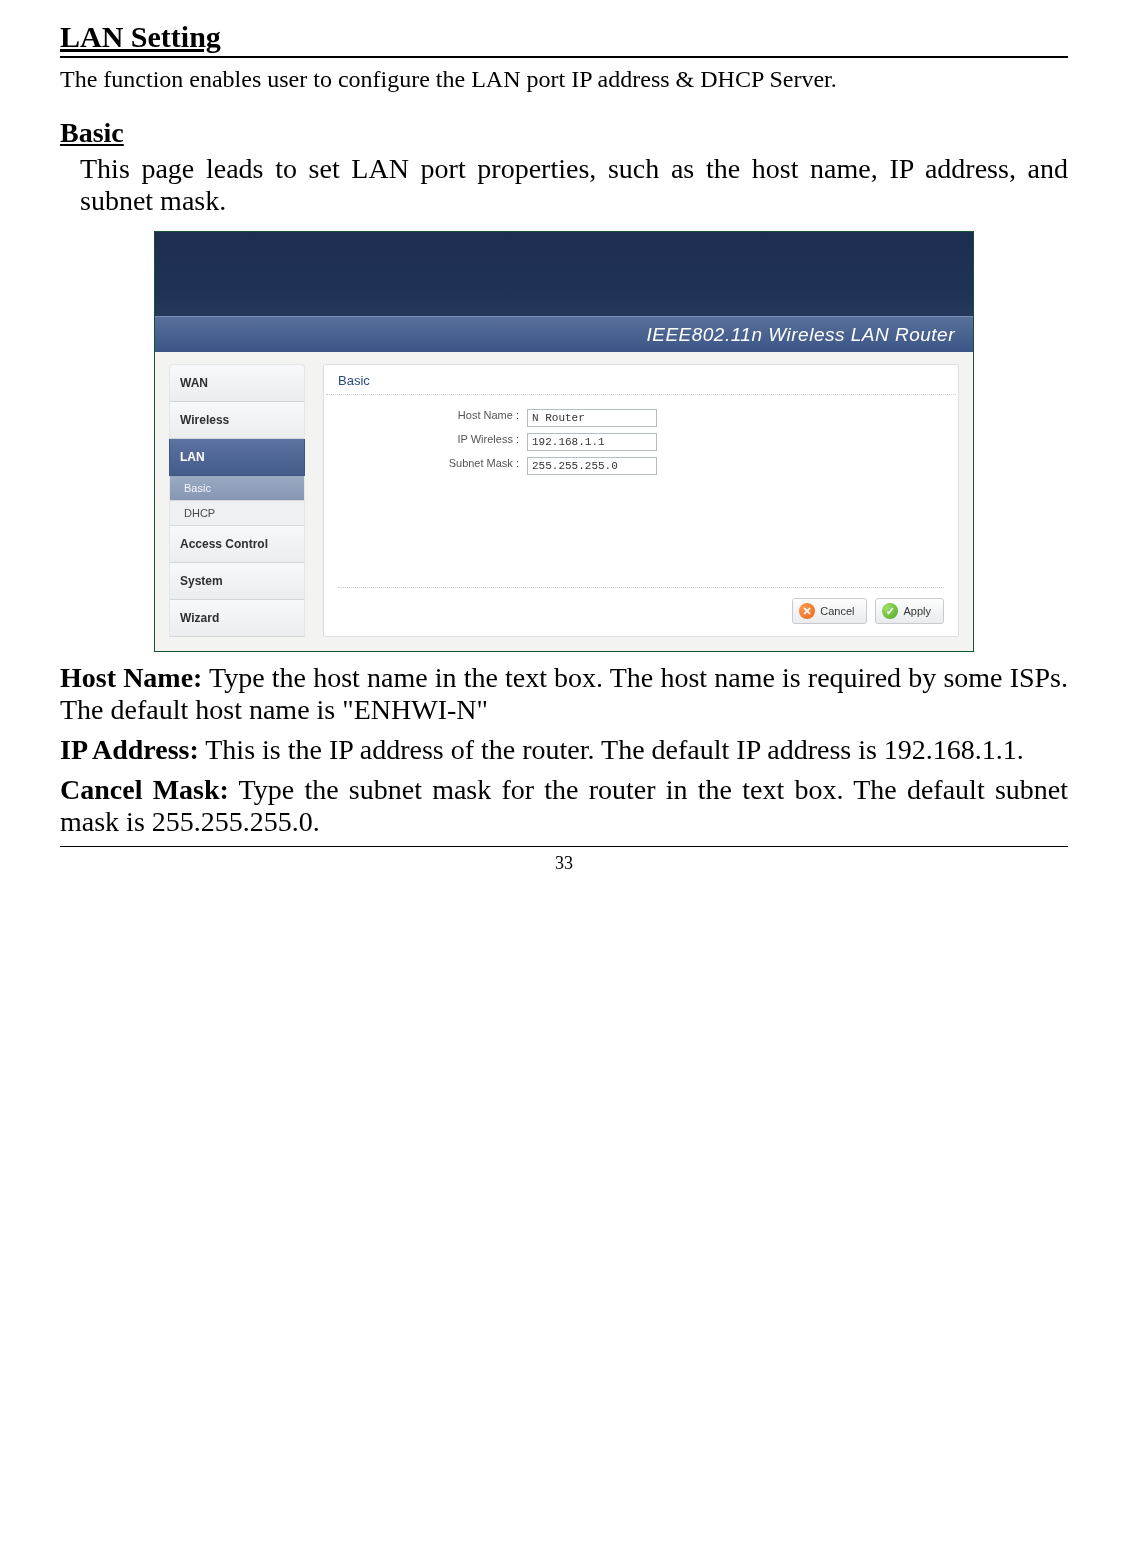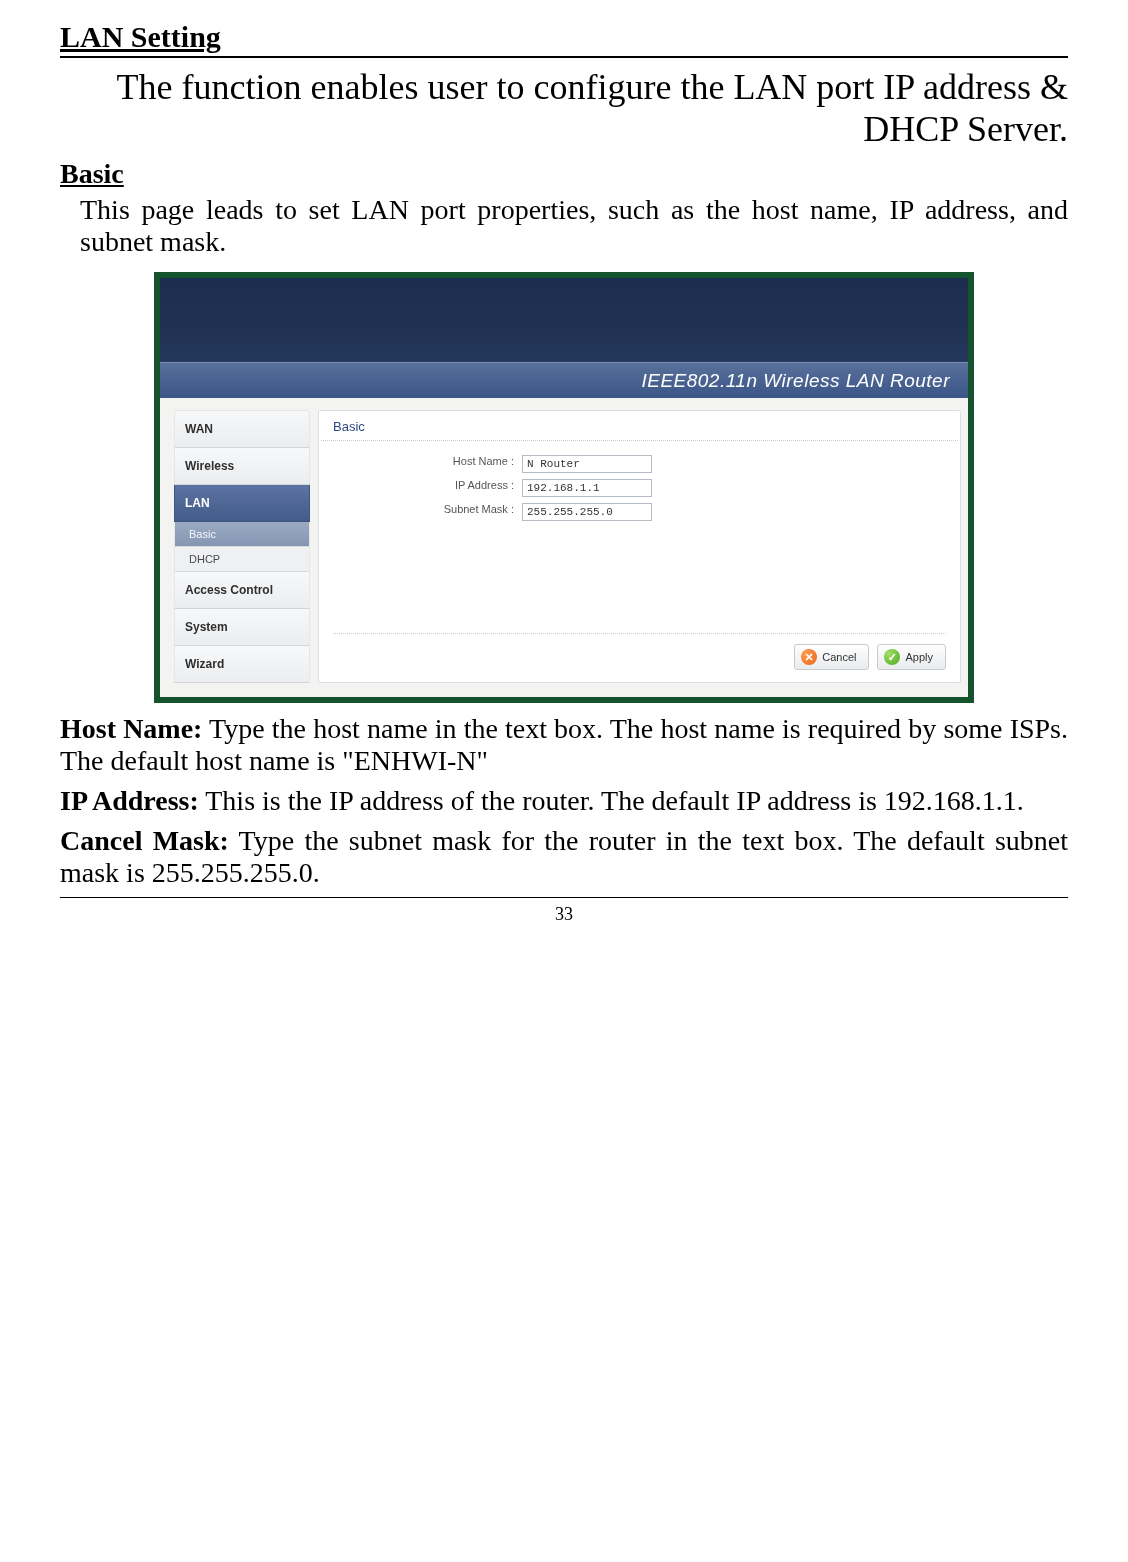--- a/index.html
+++ b/index.html
@@ -11,42 +11,41 @@
     }
     .page-title {
       font-size: 30px;
       font-weight: bold;
       border-bottom: 2px solid #000;
       padding-bottom: 2px;
       margin-bottom: 8px;
       text-decoration: underline;
     }
     .intro-text {
-      font-size: 36px;
-      margin-bottom: 8px;
-      text-align: right;
+      font-size: 24px;
+      margin-bottom: 24px;
     }
     .section-label {
       font-size: 28px;
       font-weight: bold;
       text-decoration: underline;
       margin-bottom: 4px;
     }
     .section-desc {
       font-size: 28px;
       text-align: justify;
       margin-bottom: 14px;
       margin-left: 20px;
     }
 
     .router-ui {
       width: 820px;
       margin: 0 auto 10px auto;
       font-family: Arial, Helvetica, sans-serif;
-      border: 6px solid #14532d;
+      border: 1px solid #14532d;
       background: #fff;
     }
     .router-header {
       height: 120px;
       background: linear-gradient(180deg, #1d2d4f 0%, #203355 50%, #2c4168 100%);
       position: relative;
     }
     .router-header-bar {
       position: absolute;
       left: 0; right: 0; bottom: 0;
@@ -57,22 +56,22 @@
       font-style: italic;
       text-align: right;
       padding-right: 18px;
       line-height: 36px;
       letter-spacing: 0.5px;
       border-top: 1px solid #7a90b8;
     }
     .router-body {
       display: flex;
       background: #f3f3f1;
-      padding: 12px 7px 14px 14px;
-      gap: 8px;
+      padding: 12px 14px 14px 14px;
+      gap: 18px;
     }
     .sidebar {
       width: 136px;
       flex-shrink: 0;
     }
     .nav-item {
       display: block;
       font-size: 12px;
       color: #2f2f2f;
       padding: 11px 10px;
@@ -211,21 +210,21 @@
       <div class="nav-item">Wizard</div>
     </div>
     <div class="content-panel">
       <div class="panel-title">Basic</div>
       <div class="form-area">
         <div class="form-row">
           <div class="form-label">Host Name :</div>
           <input class="form-input" value="N Router" style="">
         </div>
         <div class="form-row">
-          <div class="form-label">IP Address :</div>
+          <div class="form-label">IP Wireless :</div>
           <input class="form-input" value="192.168.1.1" style="">
         </div>
         <div class="form-row">
           <div class="form-label">Subnet Mask :</div>
           <input class="form-input" value="255.255.255.0" style="">
         </div>
       </div>
       <div class="button-bar">
         <div class="btn">
           <span class="btn-icon icon-cancel">✕</span>

